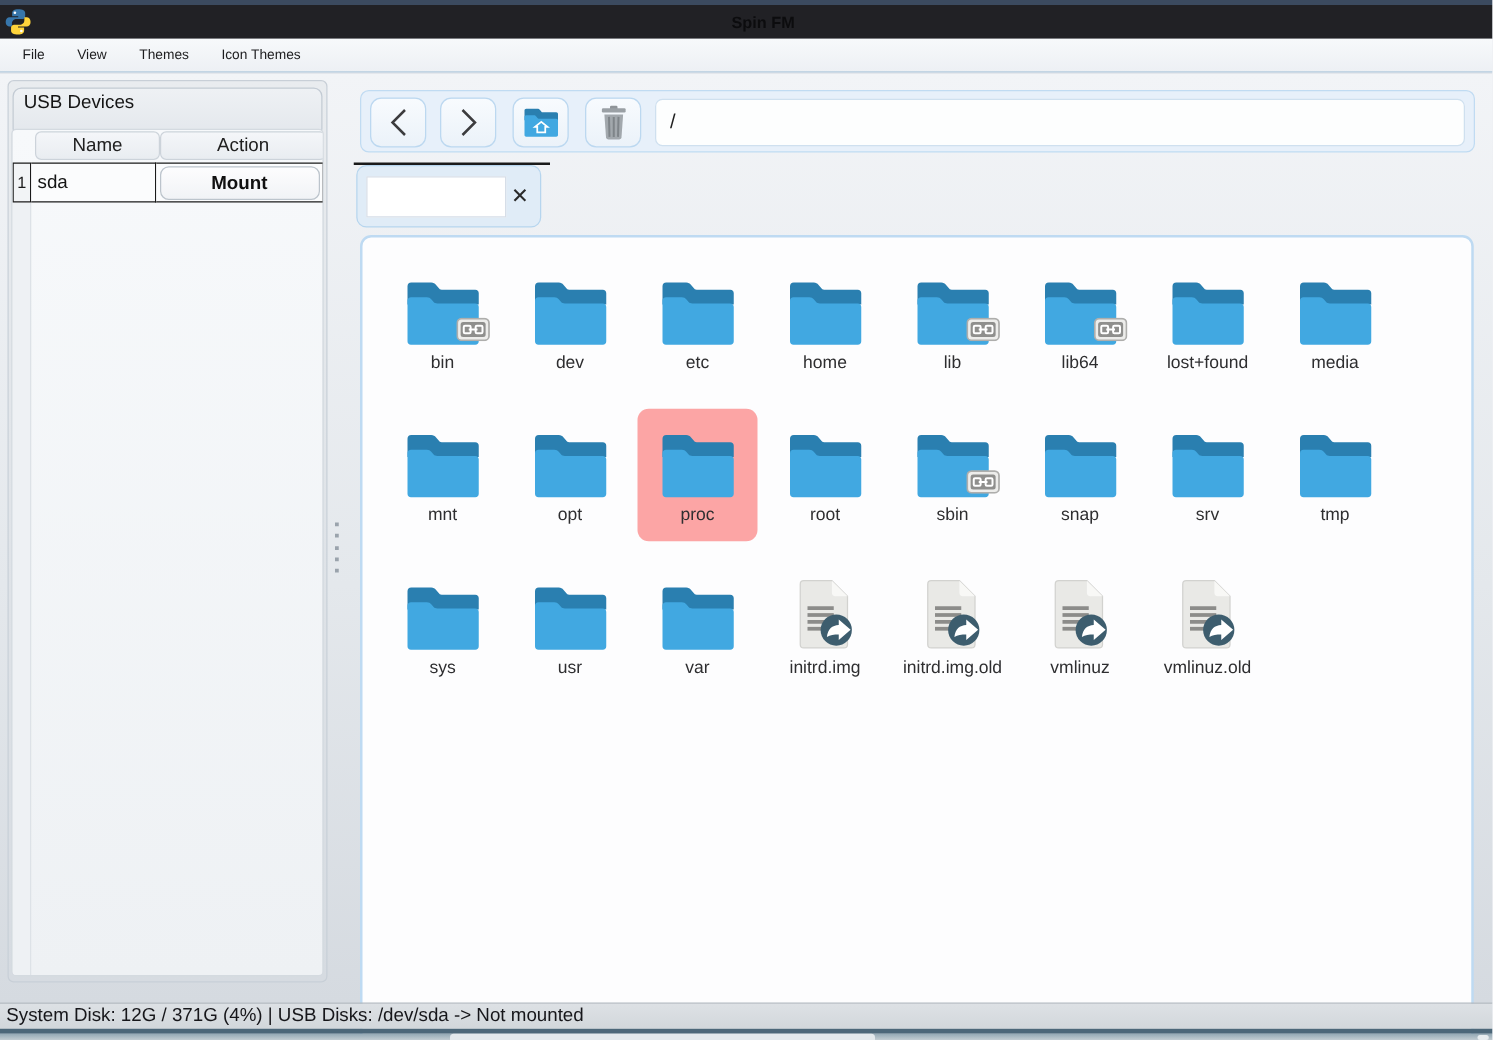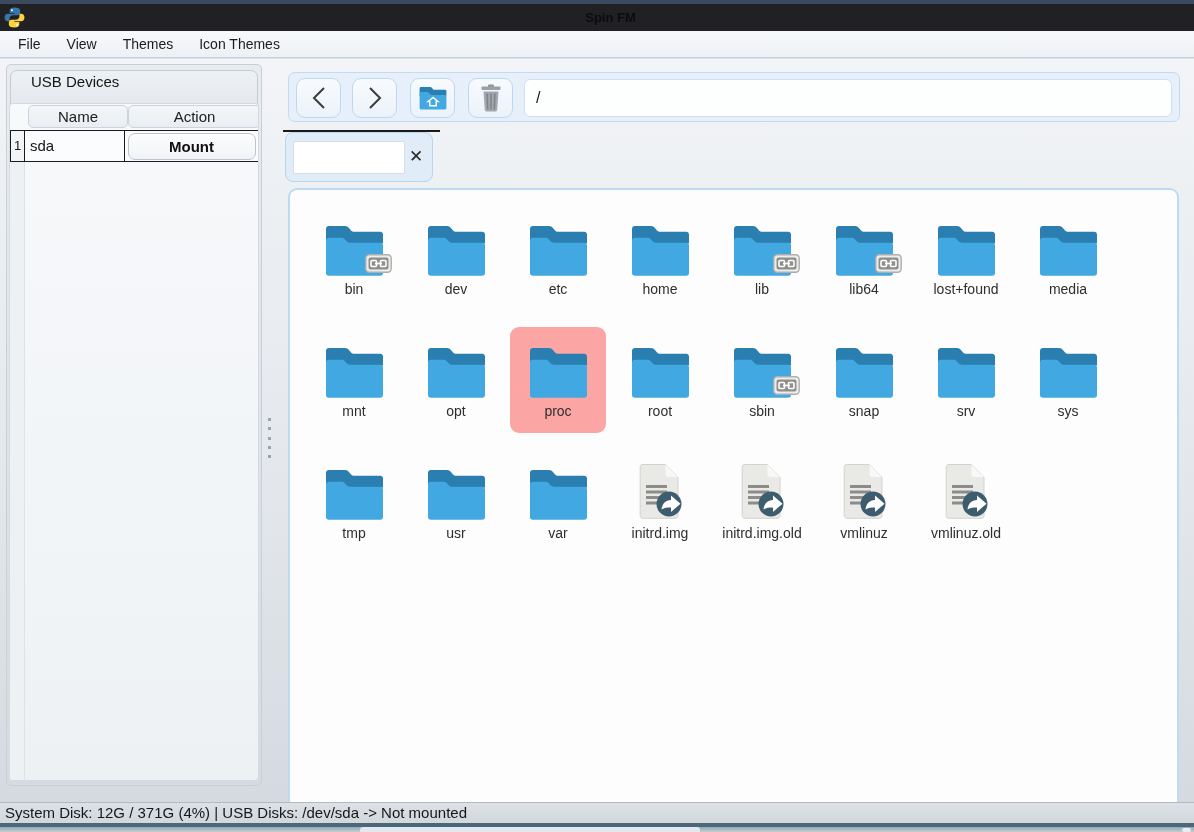--- a/index.html
+++ b/index.html
@@ -14,34 +14,34 @@
               background:#212125; display:flex; align-items:center; }
   .titlebar .app-icon { width:23px; height:23px; margin-left:3px; }
   .titlebar .title { position:absolute; left:0; right:0; text-align:center;
                      font-size:13px; font-weight:bold; color:#0c0c0e;margin-left:27px; }
 
   
   .menubar { position:absolute; left:0; top:31px; width:1194px; height:27px;
              background:linear-gradient(#f7f9fb,#edf0f4);
              border-bottom:1px solid #b9cfe2; display:flex; align-items:center;
              padding-left:8px; gap:6px; }
-  .menu-item { font-size:14px; color:#1c1c1e; padding:3px 10px; border-radius:3px; }
+  .menu-item { font-size:11px; color:#1c1c1e; padding:3px 10px; border-radius:3px; }
 
   
   .main-bg { position:absolute; left:0; top:59px; width:1194px; height:743px;
              background:linear-gradient(#f2f4f7 0%, #e4e8ec 55%, #d5dae0 100%); }
 
   
   .sidebar { position:absolute; left:6px; top:64px; width:256px; height:722px;
              background:linear-gradient(#e9ecef,#d6dbe1);
              border:1px solid #c8cfd7; border-radius:5px; }
   .usb-header { position:absolute; left:3px; top:5px; width:248px; height:40px;
                 border:1px solid #c3cbd4; border-radius:7px;
                 background:linear-gradient(#eef1f4,#e3e7ec);
-                font-size:15px; color:#141414; line-height:22px; padding-left:20px; }
+                font-size:15px; color:#141414; line-height:22px; padding-left:8px; }
   .usb-table { position:absolute; left:2px; top:38px; width:250px; height:678px;
                background:linear-gradient(#f7f9fb,#eef1f4);
                border:1px solid #d4dae0; border-radius:4px; overflow:hidden; }
   .tbl-header { position:absolute; left:3px; top:0; height:25px; display:flex; width:100%; }
   .corner-cell { width:15px; height:25px; }
   .th-cell { height:23px; margin-top:1px; border:1px solid #ccd3da; border-radius:5px;
              background:linear-gradient(#f4f6f9,#e9edf1); font-size:15px; color:#202020;
              text-align:center; line-height:21px; }
   .th-name { width:100px; }
   .th-action { width:133px; }
@@ -381,31 +381,31 @@
     <div class="label">srv</div>
   </div>
         <div class="tile">
     <div class="icon-box">
       <svg width="64" height="56" viewBox="0 0 64 56">
         <path fill="#2a7fb0" d="M7 5h16c1.8 0 2.8.8 3.7 1.8l2.6 2.9c.7.8 1.6 1.1 3 1.1h25.9c1.7 0 2.8 1.1 2.8 2.8v9H4V8c0-1.9 1.1-3 3-3z"></path>
         <path fill="#41a8e1" d="M4 19.5c0-1.7 1.1-2.8 2.8-2.8h12.6c1.8 0 2.7.7 3.6 1.7l1.9 2.2c.7.8 1.6 1.1 3 1.1h30.3c1.7 0 2.8 1.1 2.8 2.8V52c0 1.7-1.1 2.8-2.8 2.8H6.8C5.1 54.8 4 53.7 4 52z"></path>
       </svg>
 
     </div>
+    <div class="label">tmp</div>
+  </div>
+        <div class="tile">
+    <div class="icon-box">
+      <svg width="64" height="56" viewBox="0 0 64 56">
+        <path fill="#2a7fb0" d="M7 5h16c1.8 0 2.8.8 3.7 1.8l2.6 2.9c.7.8 1.6 1.1 3 1.1h25.9c1.7 0 2.8 1.1 2.8 2.8v9H4V8c0-1.9 1.1-3 3-3z"></path>
+        <path fill="#41a8e1" d="M4 19.5c0-1.7 1.1-2.8 2.8-2.8h12.6c1.8 0 2.7.7 3.6 1.7l1.9 2.2c.7.8 1.6 1.1 3 1.1h30.3c1.7 0 2.8 1.1 2.8 2.8V52c0 1.7-1.1 2.8-2.8 2.8H6.8C5.1 54.8 4 53.7 4 52z"></path>
+      </svg>
+
+    </div>
     <div class="label">sys</div>
-  </div>
-        <div class="tile">
-    <div class="icon-box">
-      <svg width="64" height="56" viewBox="0 0 64 56">
-        <path fill="#2a7fb0" d="M7 5h16c1.8 0 2.8.8 3.7 1.8l2.6 2.9c.7.8 1.6 1.1 3 1.1h25.9c1.7 0 2.8 1.1 2.8 2.8v9H4V8c0-1.9 1.1-3 3-3z"></path>
-        <path fill="#41a8e1" d="M4 19.5c0-1.7 1.1-2.8 2.8-2.8h12.6c1.8 0 2.7.7 3.6 1.7l1.9 2.2c.7.8 1.6 1.1 3 1.1h30.3c1.7 0 2.8 1.1 2.8 2.8V52c0 1.7-1.1 2.8-2.8 2.8H6.8C5.1 54.8 4 53.7 4 52z"></path>
-      </svg>
-
-    </div>
-    <div class="label">tmp</div>
   </div>
         <div class="tile">
     <div class="icon-box">
       <svg width="64" height="56" viewBox="0 0 64 56">
         <path fill="#2a7fb0" d="M7 5h16c1.8 0 2.8.8 3.7 1.8l2.6 2.9c.7.8 1.6 1.1 3 1.1h25.9c1.7 0 2.8 1.1 2.8 2.8v9H4V8c0-1.9 1.1-3 3-3z"></path>
         <path fill="#41a8e1" d="M4 19.5c0-1.7 1.1-2.8 2.8-2.8h12.6c1.8 0 2.7.7 3.6 1.7l1.9 2.2c.7.8 1.6 1.1 3 1.1h30.3c1.7 0 2.8 1.1 2.8 2.8V52c0 1.7-1.1 2.8-2.8 2.8H6.8C5.1 54.8 4 53.7 4 52z"></path>
       </svg>
 
     </div>
     <div class="label">usr</div>

